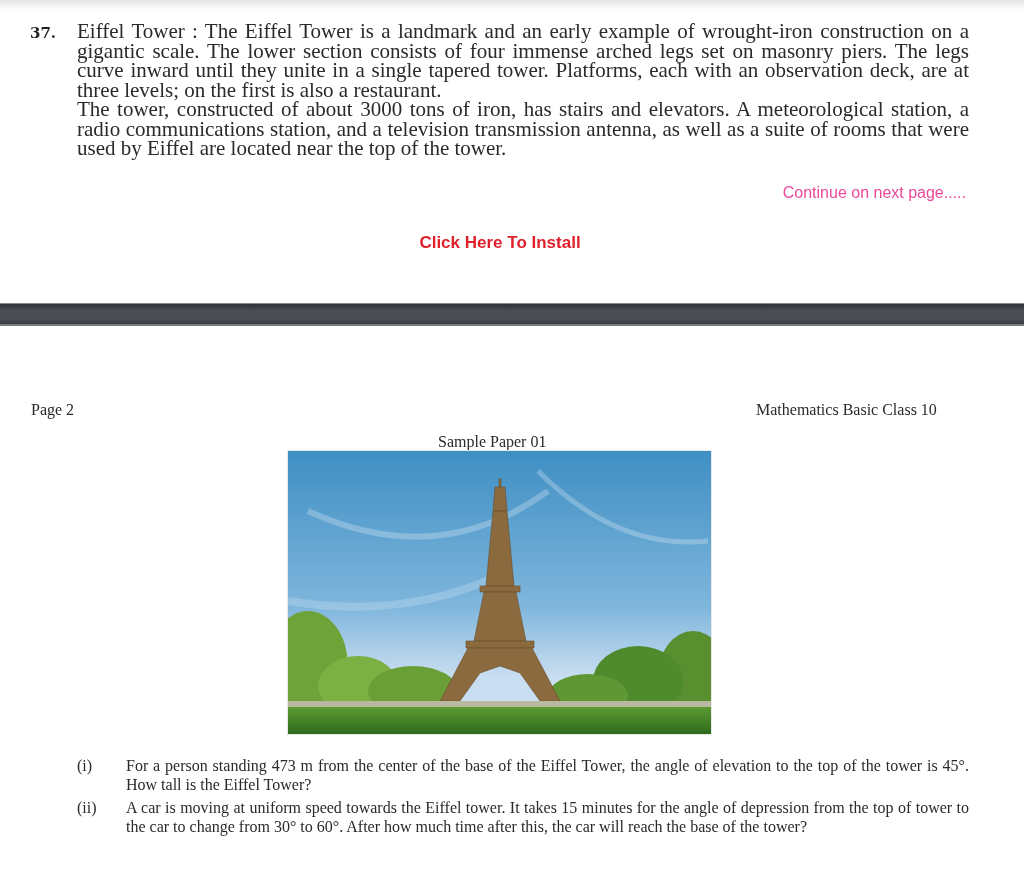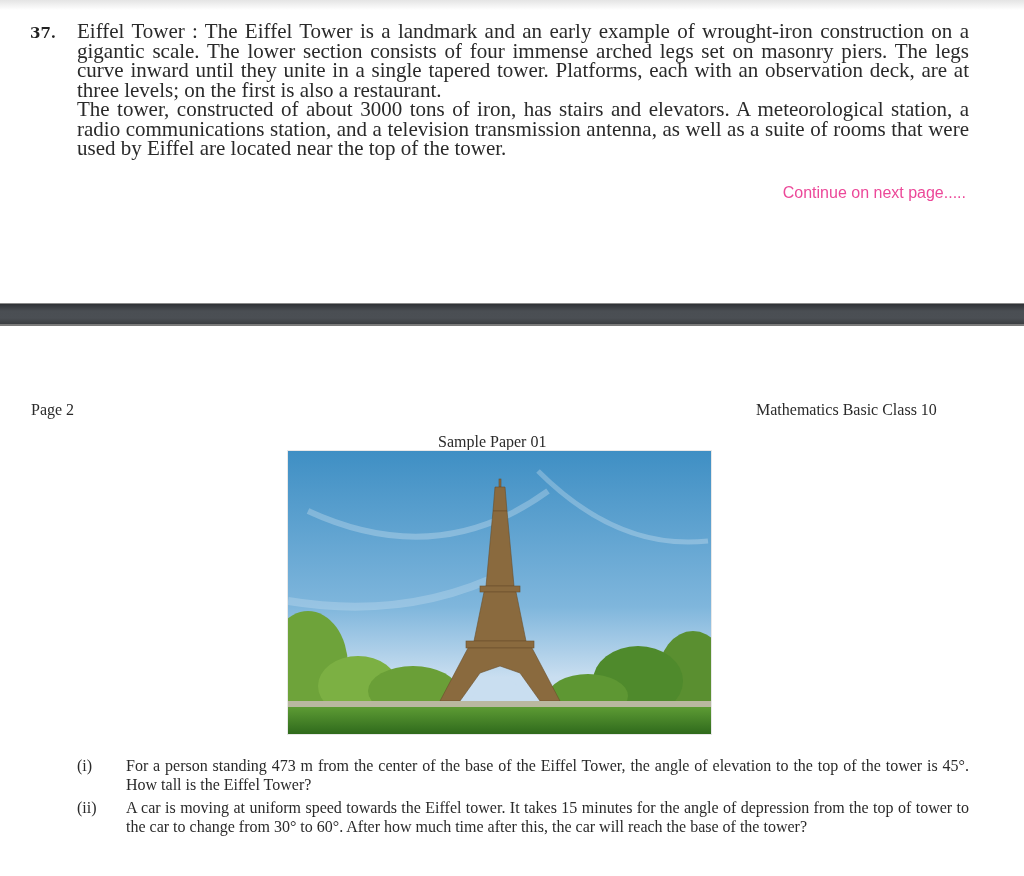--- a/index.html
+++ b/index.html
@@ -67,20 +67,21 @@
 <div class="qnum">37.</div>
 
 <div class="passage">
   <p>Eiffel Tower : The Eiffel Tower is a landmark and an early example of wrought-iron construction on a gigantic scale. The lower section consists of four immense arched legs set on masonry piers. The legs curve inward until they unite in a single tapered tower. Platforms, each with an observation deck, are at three levels; on the first is also a restaurant.</p>
   <p>The tower, constructed of about 3000 tons of iron, has stairs and elevators. A meteorological station, a radio communications station, and a television transmission antenna, as well as a suite of rooms that were used by Eiffel are located near the top of the tower.</p>
 </div>
 
 <div class="continue">Continue on next page.....</div>
 
 <div class="promo">
+  <div>Click Here To Install</div>
 </div>
 
 <div class="pagebar"></div>
 
 <div class="header-row">
   <span class="h-left">Page 2</span>
   <span class="h-center">Sample Paper 01</span>
   <span class="h-right">Mathematics Basic Class 10</span>
 </div>
 

